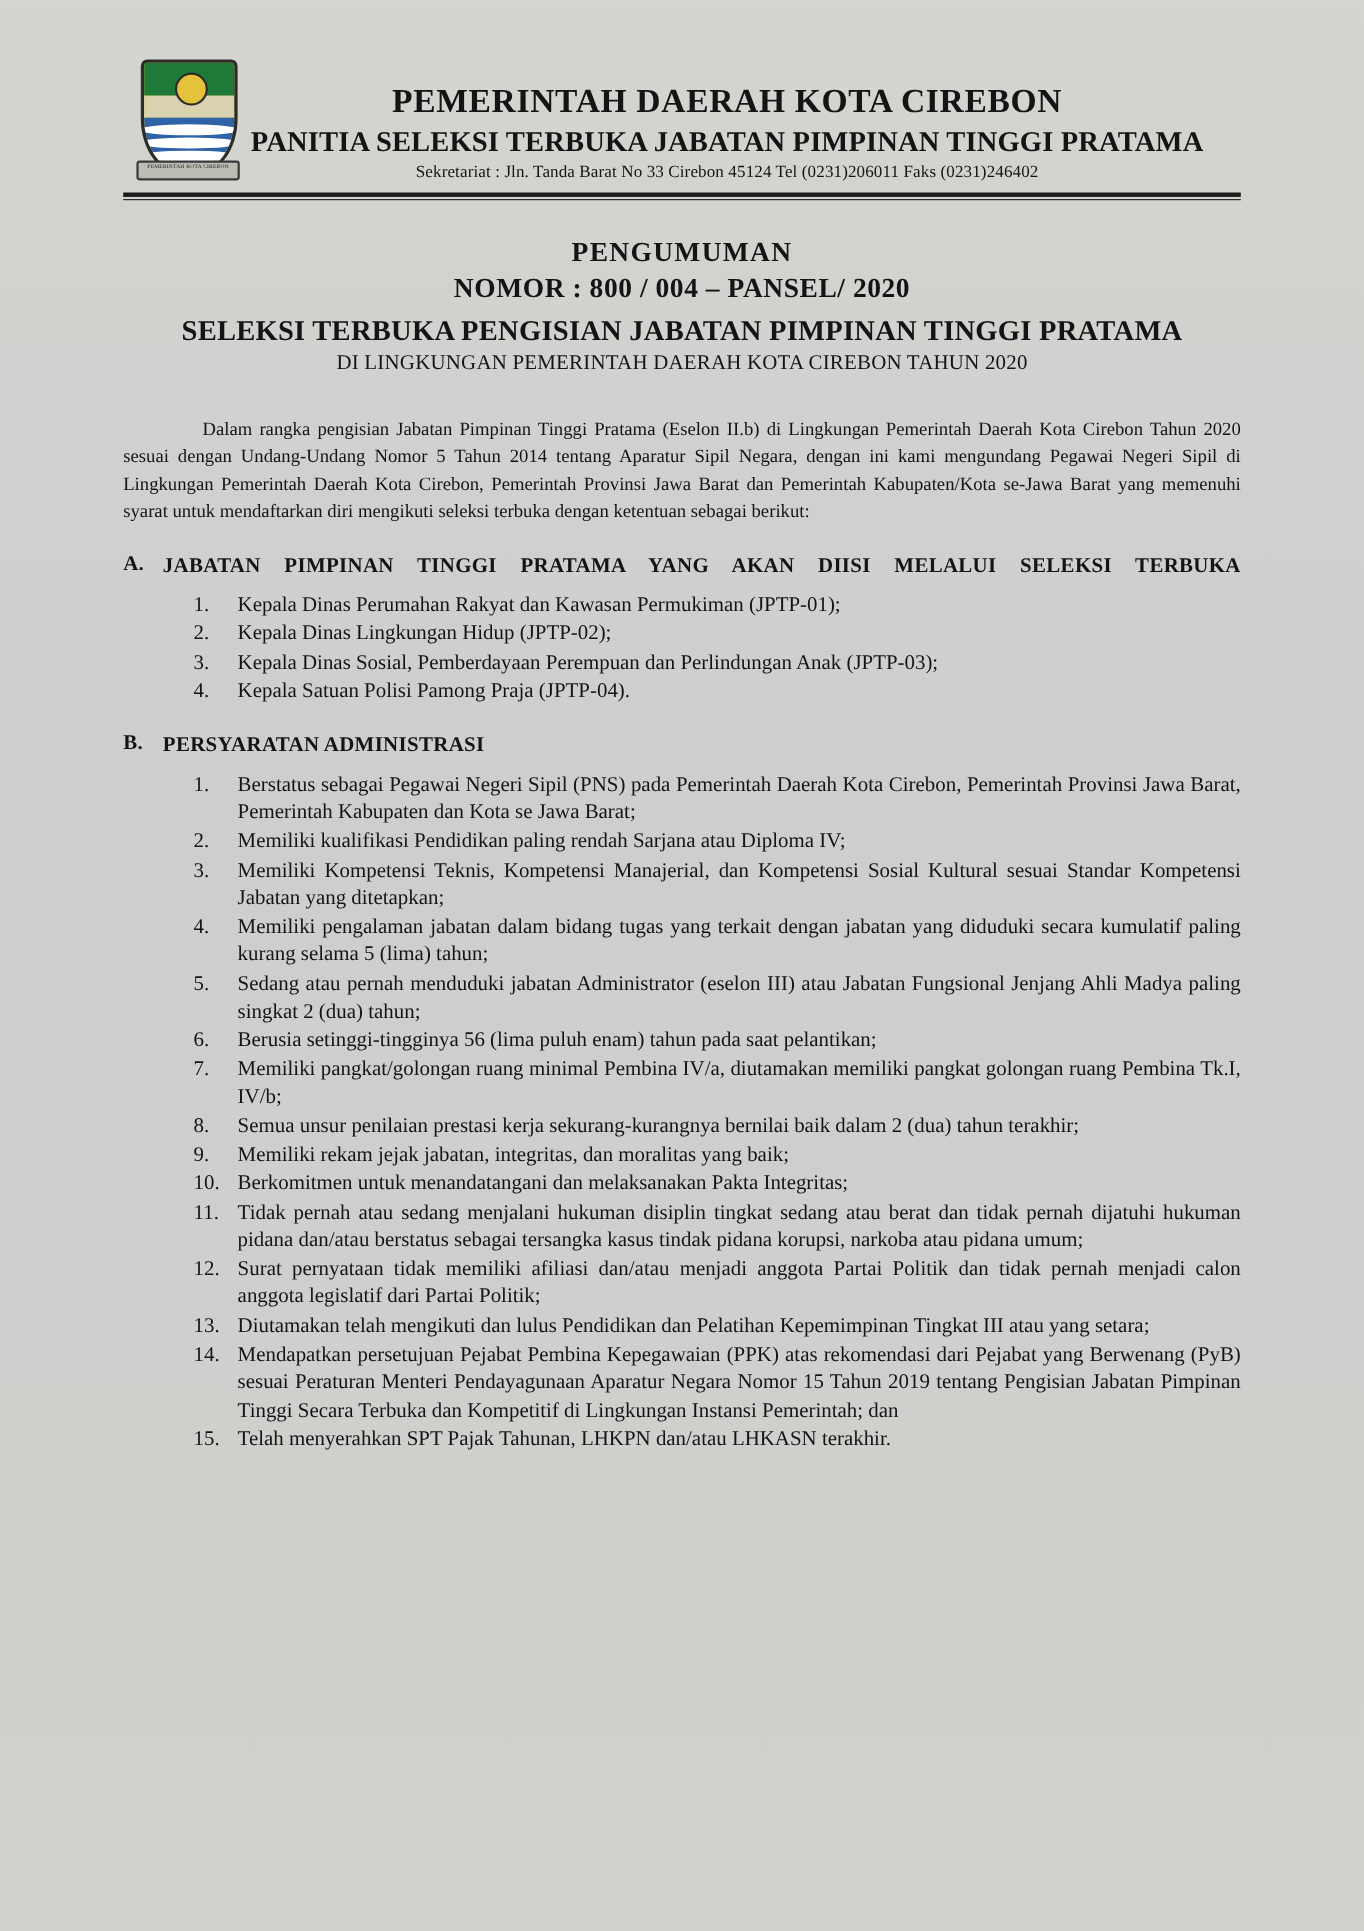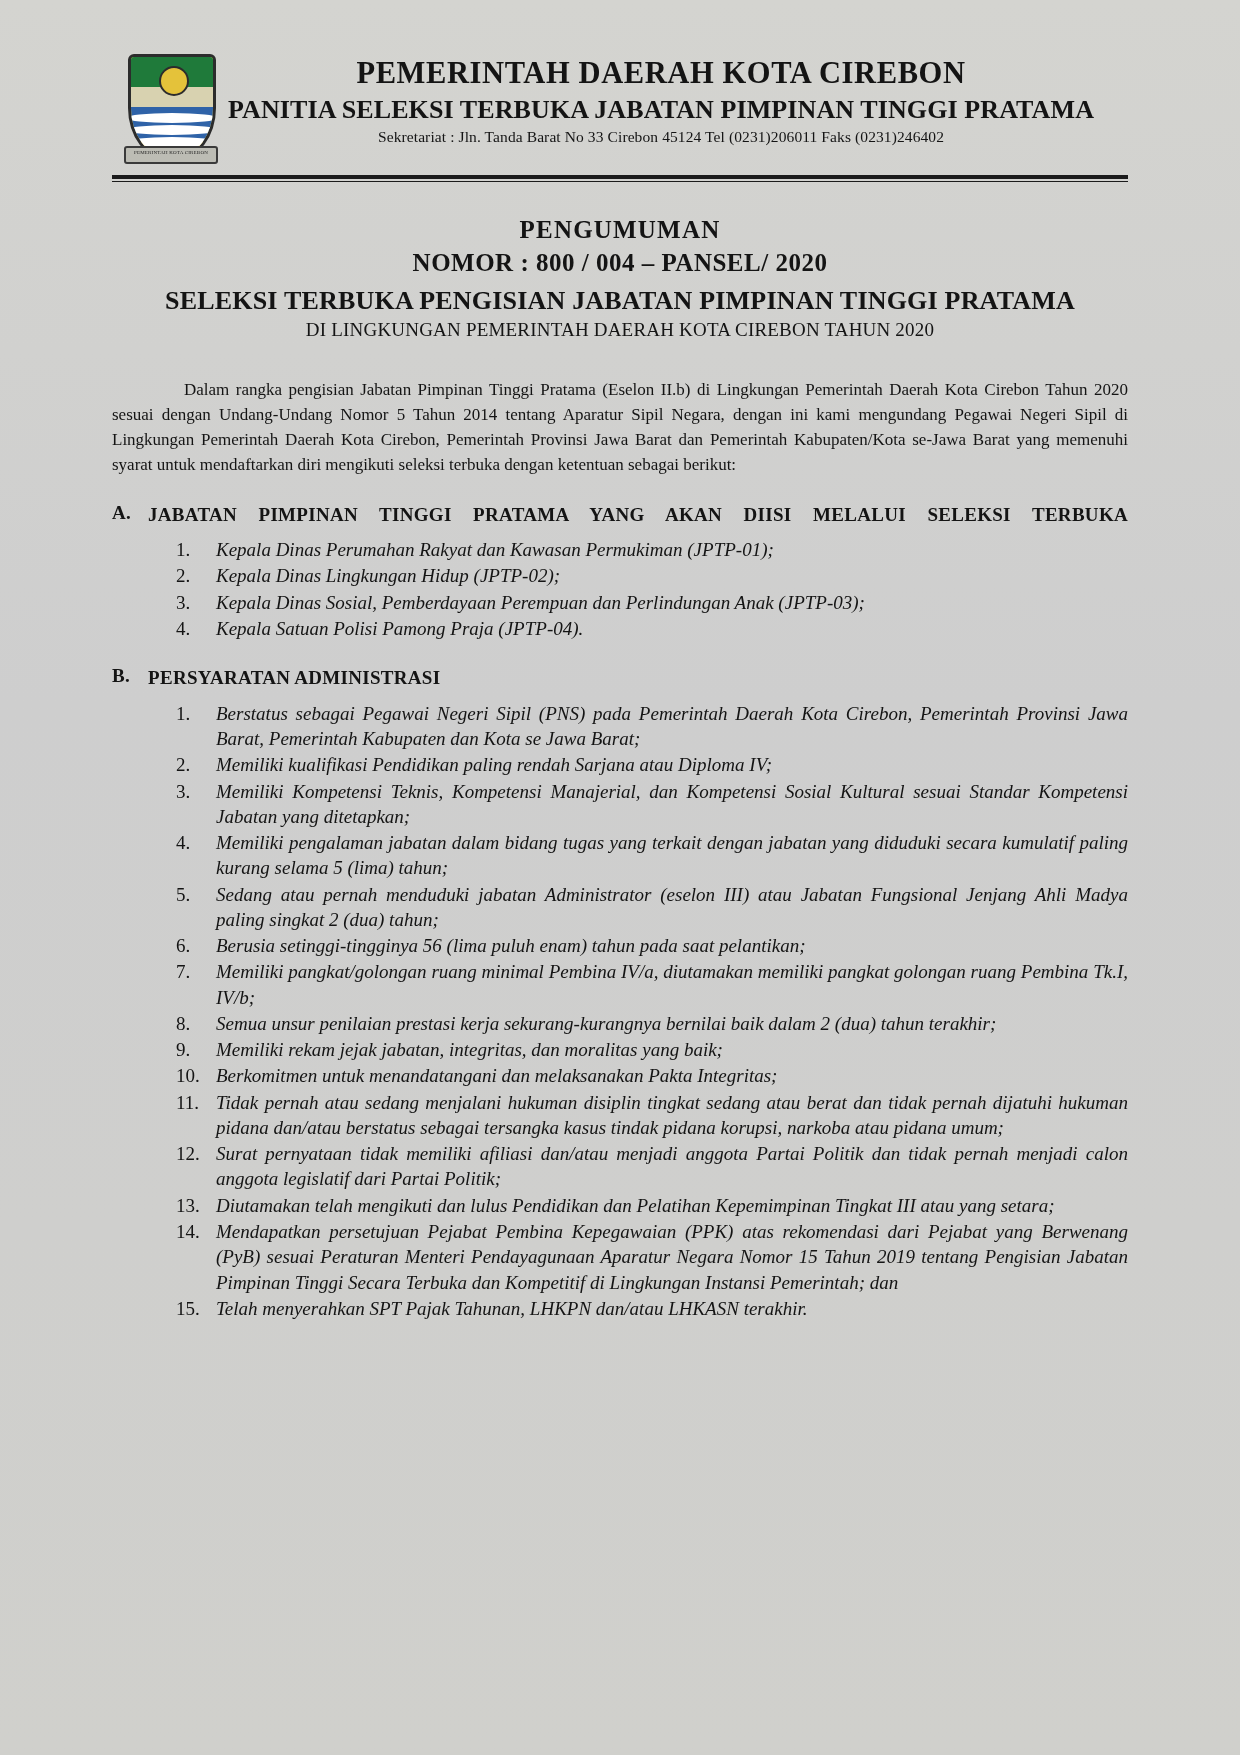--- a/index.html
+++ b/index.html
@@ -20,21 +20,21 @@
     height: 1755px;
     background: #d2d2ce;
     background-image: linear-gradient(180deg, #d4d4d0 0%, #cecece 40%, #d0d0cc 100%);
     box-sizing: border-box;
     padding: 46px 112px 0 112px;
   }
 
   
   .letterhead {
     display: flex;
-    align-items: flex-start;
+    align-items: flex-end;
     justify-content: flex-start;
     padding-left: 4px;
   }
   .crest {
     width: 96px;
     height: 112px;
     flex: 0 0 96px;
     position: relative;
     margin-top: 8px;
     margin-left: 6px;
@@ -215,21 +215,20 @@
     margin-bottom: 1px;
   }
   ol.num-list > li .n {
     flex: 0 0 40px;
     width: 40px;
     text-align: left;
   }
   ol.num-list > li .txt {
     flex: 1 1 auto;
     text-align: justify;
-    font-style: italic;
   }
 
   .list-a {
     margin-top: 8px;
   }
   .list-a > li {
     margin-bottom: 0;
   }
   .list-a .txt {
     text-align: left;

